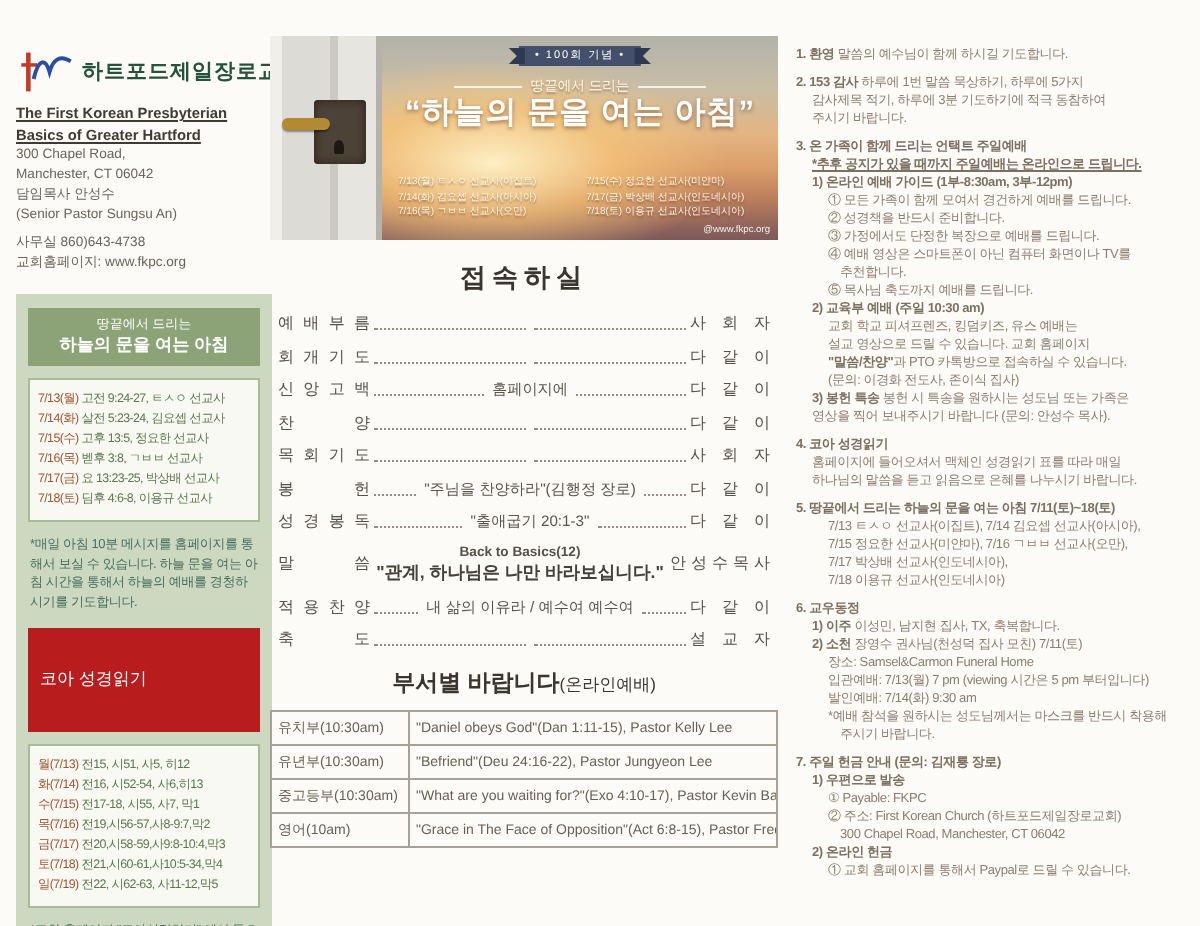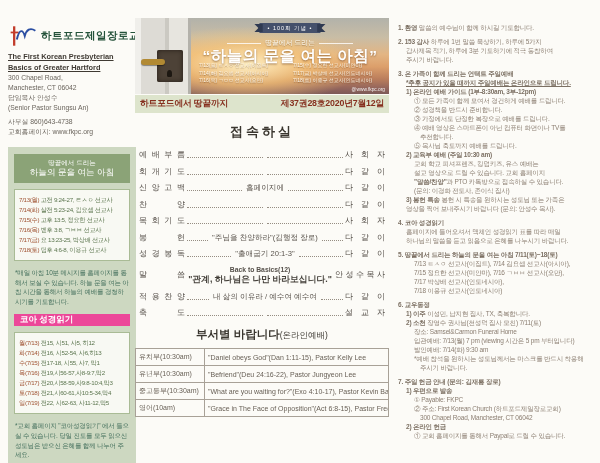--- a/index.html
+++ b/index.html
@@ -12,31 +12,31 @@
   .logo{width:30px;height:24px;flex:0 0 auto;}
   .kr-name{font-family:"Liberation Serif",serif;font-weight:bold;font-size:10.5px;
            color:#24523a;letter-spacing:0.5px;white-space:nowrap;}
   .en{font-size:7.4px;font-weight:bold;color:#3f3a33;line-height:10.5px;text-decoration:underline;}
   .addr{font-size:6.8px;color:#6a645c;line-height:10px;white-space:nowrap;}
   .addr.gap{margin-top:4px;}
 
   .side-panel{margin-top:10px;background:#cdd8c1;padding:7px 6px 9px;box-sizing:border-box;width:128px;}
   .side-header{background:#8ba377;color:#fff;text-align:center;padding:4px 2px 5px;}
   .side-header .l1{font-size:6.5px;line-height:9px;}
-  .side-header .l2{font-size:8.6px;font-weight:normal;line-height:11px;}
+  .side-header .l2{font-size:8.6px;font-weight:bold;line-height:11px;}
   .side-box{background:#f8f9f3;border:1px solid #a9bb95;margin-top:6px;padding:5px 4px;}
   .side-line{font-size:6.2px;line-height:10px;white-space:nowrap;letter-spacing:-0.3px;}
   .side-line .date{color:#a05434;}
   .side-line .txt{color:#5d7750;}
   .side-note{color:#44705d;font-size:6.5px;line-height:9.6px;margin:7px 1px 8px;letter-spacing:-0.2px;}
-  .side-header2{background:#ec4899;color:#fff;font-weight:bold;font-size:8.5px;padding:0 6px;}
+  .side-header2{background:#b91c1c;color:#fff;font-weight:normal;font-size:8.5px;padding:20px 6px;}
 
   
   .col-center{position:absolute;left:135px;top:18px;width:254px;}
-  .banner{display:flex;height:76px;overflow:hidden;}
+  .banner{display:flex;height:102px;overflow:hidden;}
   .door{position:relative;width:56px;flex:0 0 auto;
         background:linear-gradient(90deg,#f0efeb 0,#f0efeb 6px,#dddbd5 6px,#dddbd5 30px,#cbc9c2 30px,#cbc9c2 34px,#e7e5df 34px);}
   .door::after{content:"";position:absolute;right:0;top:0;bottom:0;width:3px;background:#b4b2ab;}
   .lock{position:absolute;right:8px;top:32px;width:26px;height:32px;background:#4d4237;border-radius:2px;
         box-shadow:inset 0 0 5px #261f18;}
   .handle{position:absolute;left:-16px;top:9px;width:24px;height:6px;background:#b28a33;border-radius:3px;
           box-shadow:0 1px 1px rgba(0,0,0,.4);}
   .keyhole{position:absolute;left:10px;top:20px;width:5px;height:7px;background:#1d1812;border-radius:50% 50% 20% 20%;}
   .sky{position:relative;flex:1;
        background:
@@ -216,24 +216,20 @@
 
           <div class="bs-line">7/15(수) 정요한 선교사(미얀마)</div>
               <div class="bs-line">7/17(금) 박상배 선교사(인도네시아)</div>
               <div class="bs-line">7/18(토) 이용규 선교사(인도네시아)</div>
             </div>
         </div>
         <div class="banner-mark">@www.fkpc.org</div>
       </div>
     </div>
 
-    <div class="issue-bar">
-      <span>하트포드에서 땅끝까지</span>
-      <span>제37권28호2020년7월12일</span>
-    </div>
 
     <h2 class="worship-title">접속하실</h2>
 
     <section class="order">
       <div>
 
       <div class="order-row">
             <span class="order-label" data-justify="">
               <span>예</span>
               <span>배</span>

